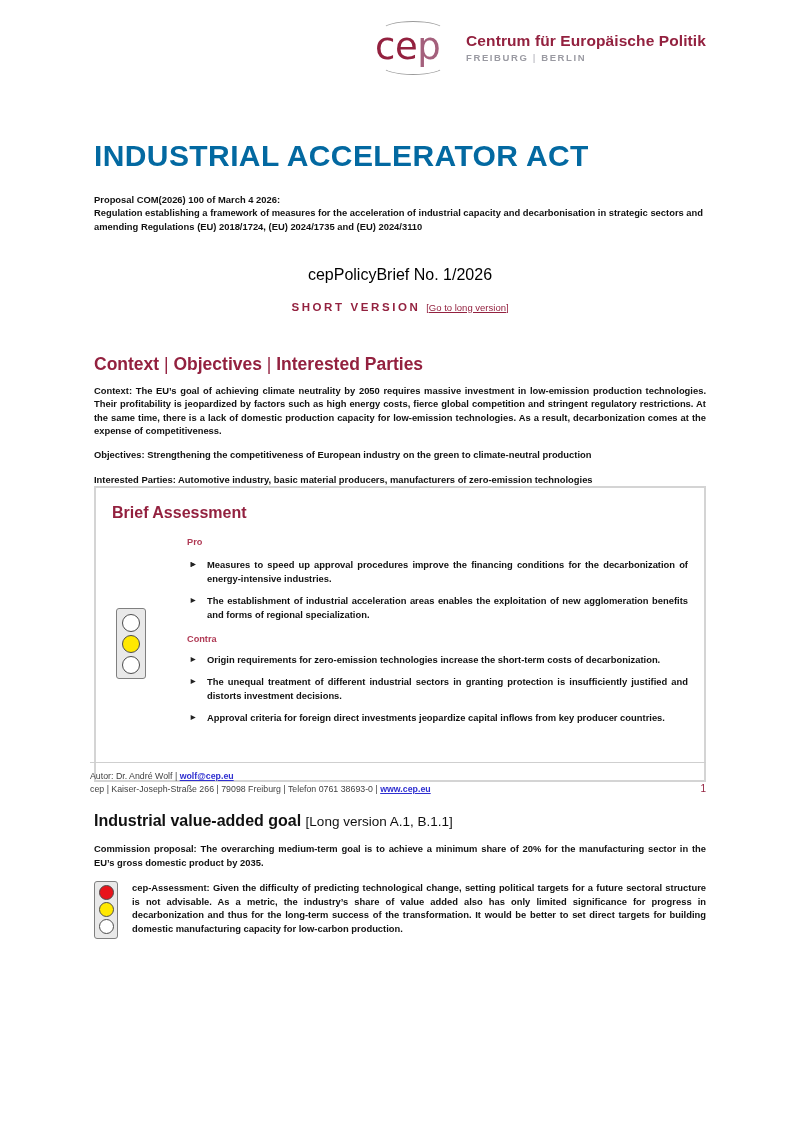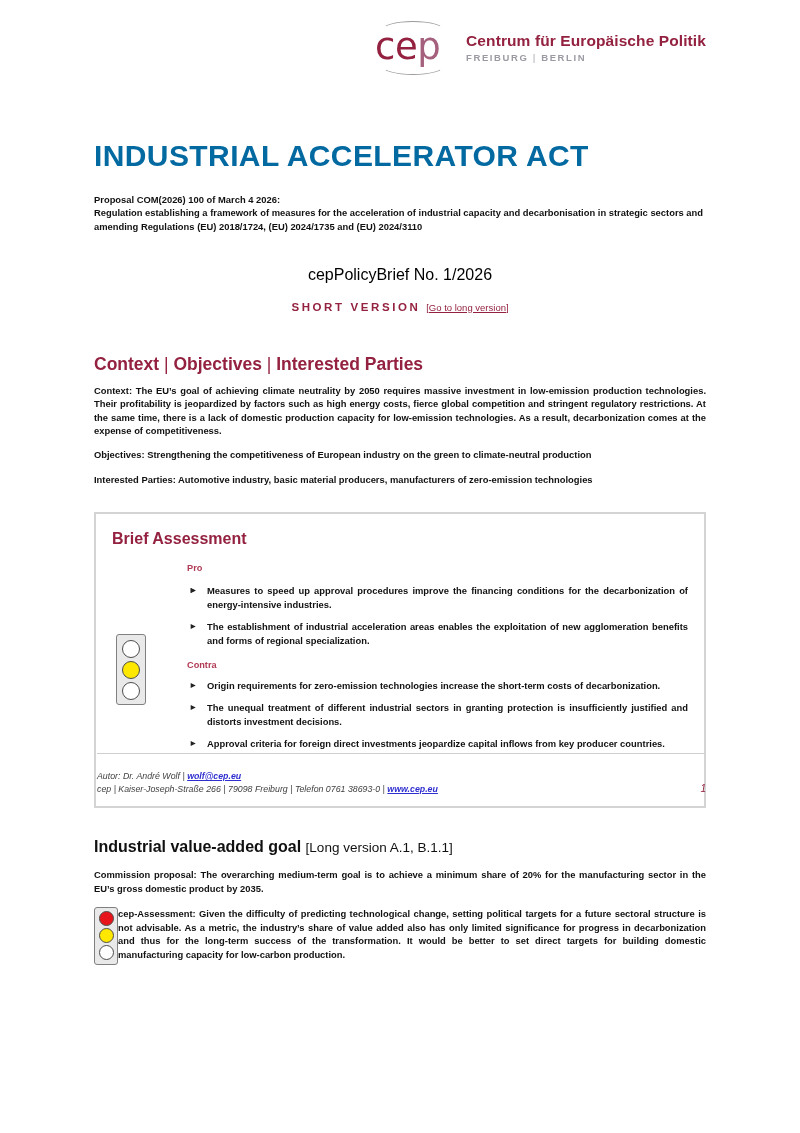--- a/index.html
+++ b/index.html
@@ -150,21 +150,20 @@
     font-weight: bold;
     line-height: 13.4px;
     text-align: justify;
     color: #111;
   }
   p.body.tight { margin-top: 11px; }
 
   
   .assessment-box {
     position: relative;
-    margin-top: 26px;
     border: 2px solid #d4d4d4;
     background: #ffffff;
     padding: 14px 16px 38px 16px;
     min-height: 296px;
     box-sizing: border-box;
   }
   .assessment-box h3 {
     margin: 0;
     font-size: 16px;
     font-weight: bold;
@@ -253,43 +252,43 @@
     color: #111;
   }
   h2.sub .ref {
     font-weight: normal;
     font-size: 13.5px;
   }
   .assessment-row {
     margin-top: 12px;
     display: flex;
     align-items: flex-start;
+    gap: 14px;
   }
   .assessment-row p {
     margin: 0;
     font-size: 9.4px;
     font-weight: bold;
     line-height: 13.6px;
     text-align: justify;
     color: #111;
     flex: 1;
   }
 
   
   .footer {
     position: absolute;
-    left: 97px;
+    left: 90px;
     right: 94px;
     bottom: 26px;
     border-top: 1px solid #cfcfcf;
-    padding-top: 16px;
+    padding-top: 7px;
     font-size: 8.8px;
     line-height: 12.5px;
     color: #3f3f3f;
-    font-style: italic;
   }
   .footer a {
     color: #2f2fd0;
     text-decoration: underline;
     font-weight: bold;
   }
   .footer .row2 {
     display: flex;
     justify-content: space-between;
     align-items: baseline;

